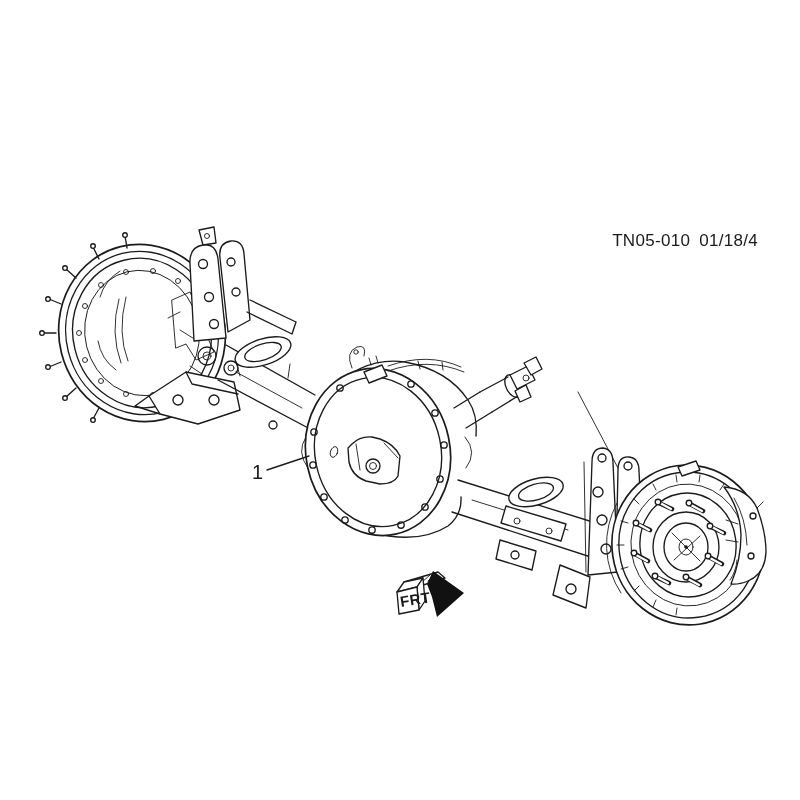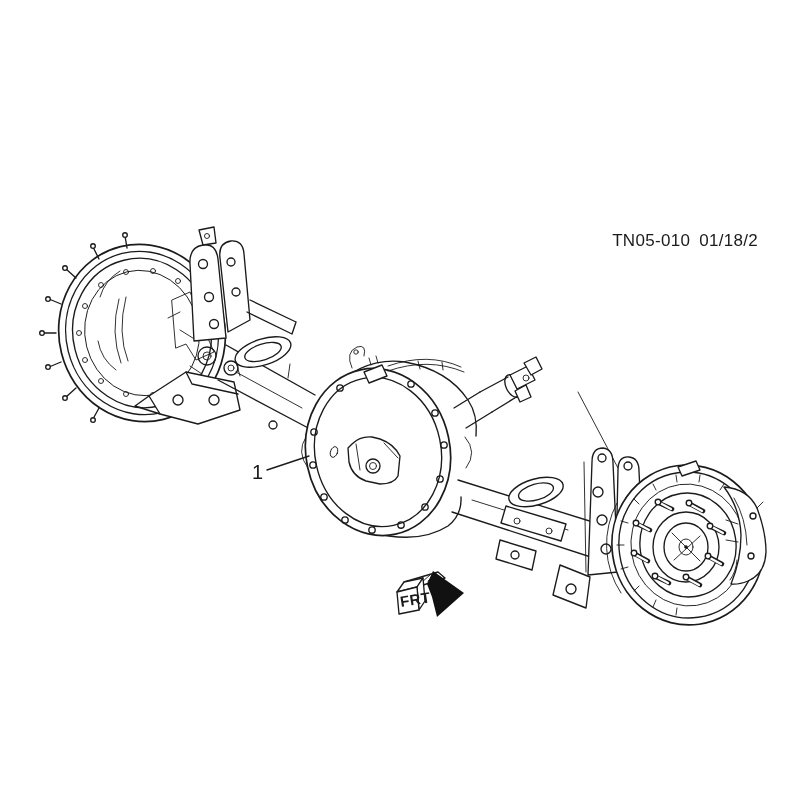--- a/index.html
+++ b/index.html
@@ -33,21 +33,21 @@
   .wf2{fill:#ffffff;stroke:var(--ink);stroke-width:1.7;stroke-linejoin:round;}
   .blk{fill:var(--arrow-fill);stroke:none;}
   .studbody{stroke:var(--ink);stroke-width:4.6;stroke-linecap:round;}
   .studcore{stroke:#ffffff;stroke-width:2.2;stroke-linecap:round;}
   .t-callout{font:400 20px "Liberation Sans", sans-serif;fill:var(--ink);}
   .t-frt{font:700 15px "Liberation Sans", sans-serif;fill:var(--ink);letter-spacing:.5px;}
 </style>
 </head>
 <body>
 
-<div class="doc-ref">TN05-010 01/18/2</div>
+<div class="doc-ref">TN05-010 01/18/4</div>
 
 <svg width="800" height="800" viewBox="0 0 800 800" xmlns="http://www.w3.org/2000/svg">
 
   <g>
     <g transform="rotate(-14 142 333)">
       <ellipse class="ln2" cx="142" cy="333" rx="83" ry="89"></ellipse>
       <ellipse class="ln" cx="142" cy="333" rx="76" ry="82"></ellipse>
       <ellipse class="ln" cx="142" cy="333" rx="69" ry="75"></ellipse>
       <ellipse class="thin" cx="142" cy="333" rx="57" ry="63"></ellipse>
     </g>

